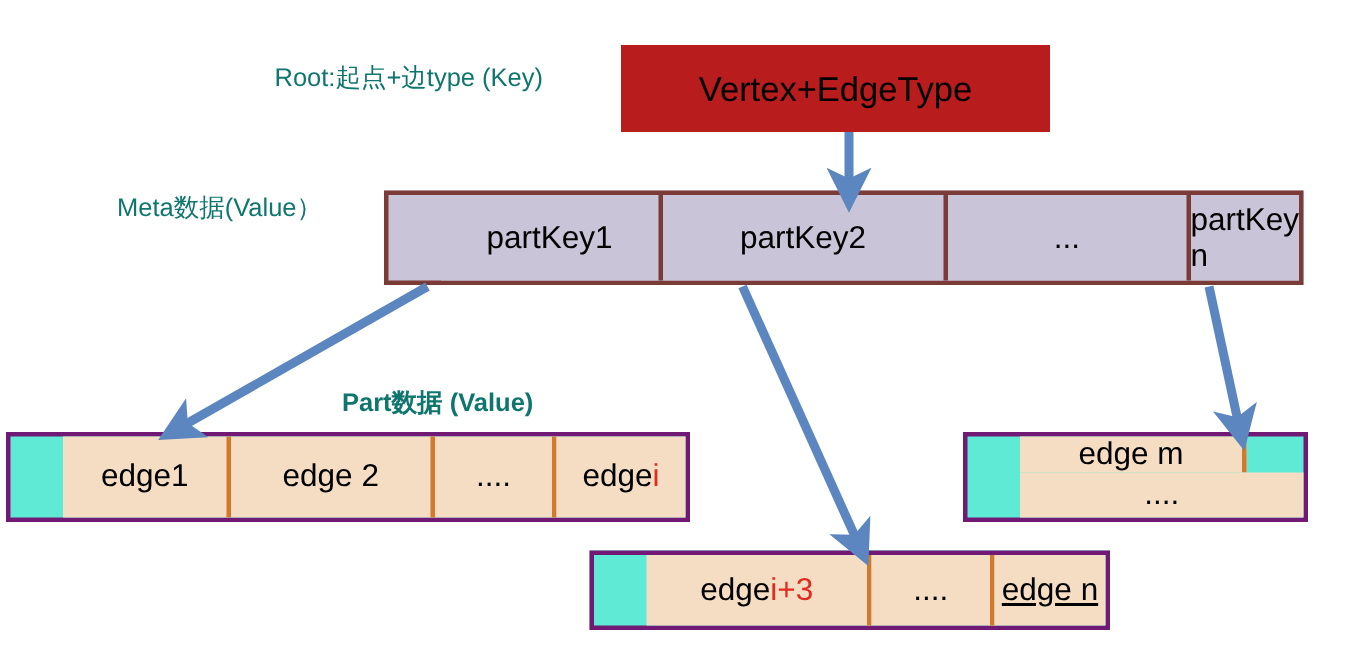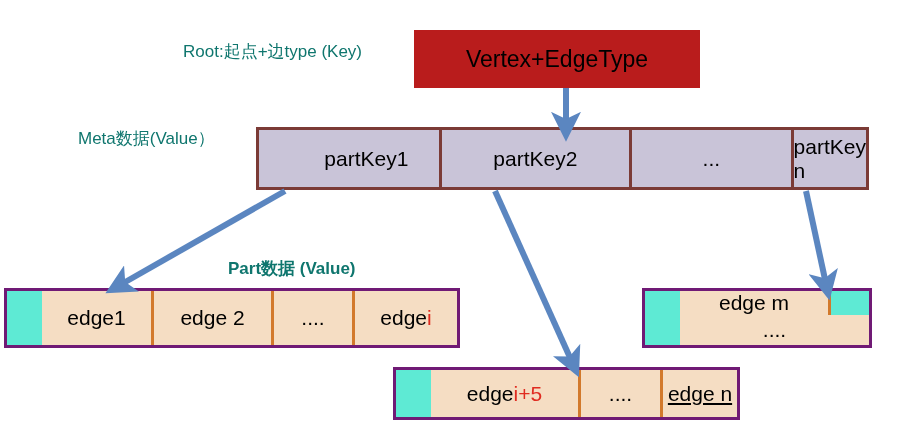--- a/index.html
+++ b/index.html
@@ -110,21 +110,21 @@
     <div class="meta-cell" style="width:192px;">partKey2</div>
     <div class="meta-cell" style="width:163px;">...</div>
     <div class="meta-cell" style="flex:1;">partKey n</div>
   </div>
 
   <div class="row edge-row row-left">
     <div class="edge-cell" style="width:112px;">
       <span>edge1</span>
         <span class="hl"></span>
     </div>
-    <div class="edge-cell" style="width:120px;">
+    <div class="edge-cell" style="width:136px;">
       <span>edge 2</span>
         <span class="hl"></span>
     </div>
     <div class="edge-cell" style="width:81px;">
       <span>....</span>
         <span class="hl"></span>
     </div>
     <div class="edge-cell" style="flex:1;">
       <span>edge </span>
         <span class="hl">i</span>
@@ -138,21 +138,21 @@
     </div>
     <div class="edge-cell" style="flex:1;">
       <span>....</span>
         <span class="hl"></span>
     </div>
   </div>
 
   <div class="row edge-row row-mid">
     <div class="edge-cell" style="width:150px;">
       <span>edge </span>
-        <span class="hl">i+5</span>
+        <span class="hl">i+3</span>
     </div>
     <div class="edge-cell" style="width:82px;">
       <span>....</span>
         <span class="hl"></span>
     </div>
     <div class="edge-cell" style="flex:1;text-decoration:underline;">
       <span>edge n</span>
         <span class="hl"></span>
     </div>
   </div>

